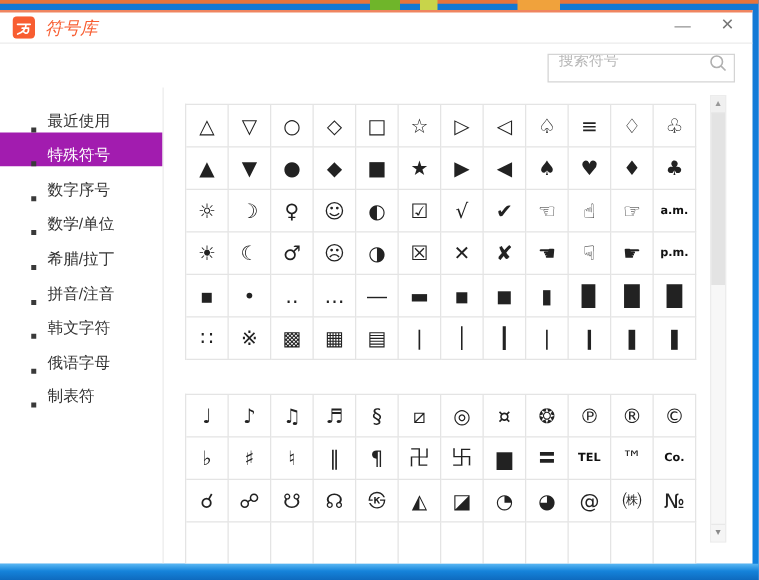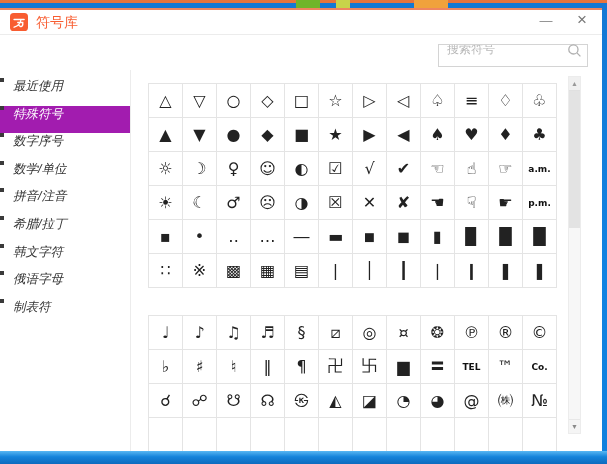--- a/index.html
+++ b/index.html
@@ -11,37 +11,37 @@
   .artifact-b{position:absolute;left:336px;top:0;width:14px;height:8px;background:#c8d44a;}
   .artifact-c{position:absolute;left:414px;top:0;width:34px;height:8px;background:#f0a23c;}
   .bottom-strip{position:absolute;left:0;top:451px;width:607px;height:13px;
          background:linear-gradient(180deg,#59b7f3 0%,#1583da 45%,#0e6abe 100%);}
 
   .window{position:absolute;left:0;top:8px;width:602px;height:443px;background:#fff;
           border-top:2px solid #ef8560;box-sizing:border-box;overflow:hidden;}
 
   .titlebar{position:absolute;left:0;top:0;width:100%;height:24px;}
   .app-logo{position:absolute;left:10px;top:3px;width:18px;height:18px;}
-  .win-title{position:absolute;left:36px;top:4px;font-size:14px;color:#f85d31;}
+  .win-title{position:absolute;left:36px;top:4px;font-size:14px;color:#f85d31;font-style:italic;}
   .btn-min{position:absolute;right:46px;top:0px;width:20px;height:22px;text-align:center;
            color:#888;font-size:13px;line-height:22px;cursor:default;}
   .btn-close{position:absolute;right:10px;top:0px;width:20px;height:22px;text-align:center;
            color:#777;font-size:17px;line-height:20px;cursor:default;}
   .titlebar-divider{position:absolute;left:0;top:24px;width:100%;height:1px;background:#ececec;}
 
   .search-wrap{position:absolute;right:14px;top:29px;width:150px;height:23px;}
   .search-wrap input{width:100%;height:100%;box-sizing:border-box;border:1px solid #d4d4d4;
            padding:0 26px 12px 8px;font-size:12px;color:#333;outline:none;
            font-family:"Liberation Sans","DejaVu Sans",sans-serif;}
   .search-wrap input::placeholder{color:#b8b8b8;}
   .search-icon{position:absolute;right:6px;top:4px;}
 
   .sidebar{position:absolute;left:0;top:68px;width:130px;margin:0;padding:0;list-style:none;}
-  .side-item{display:flex;align-items:flex-start;height:27.6px;
-             font-size:12.5px;color:#333;cursor:default;font-style:italic;}
+  .side-item{display:flex;align-items:flex-end;height:27.6px;padding-left:25px;
+             font-size:12.5px;color:#333;cursor:default;}
   .side-item .bullet{width:4px;height:4px;background:#3a3a3a;margin-right:9px;flex:none;}
   .side-item.selected{background:#a21caf;color:#fff;}
   .sidebar-divider{position:absolute;left:130px;top:60px;bottom:0;width:1px;background:#ececec;}
 
   .sym-grid{position:absolute;display:grid;grid-template-columns:repeat(12,34px);
             grid-auto-rows:34px;border-top:1px solid #e4e4e4;border-left:1px solid #e4e4e4;
             background:#fff;}
   #grid1{left:148px;top:73px;}
   #grid2{left:148px;top:305px;}
   .cell{border-right:1px solid #e4e4e4;border-bottom:1px solid #e4e4e4;display:flex;
@@ -105,26 +105,26 @@
         </li>
 
         <li class="side-item">
           <span class="bullet"></span>
           <span>数学/单位</span>
         </li>
 
 
         <li class="side-item">
           <span class="bullet"></span>
+          <span>希腊/拉丁</span>
+        </li>
+
+        <li class="side-item">
+          <span class="bullet"></span>
           <span>拼音/注音</span>
-        </li>
-
-        <li class="side-item">
-          <span class="bullet"></span>
-          <span>希腊/拉丁</span>
         </li>
 
 
 
 
         <li class="side-item">
           <span class="bullet"></span>
           <span>韩文字符</span>
         </li>
 

